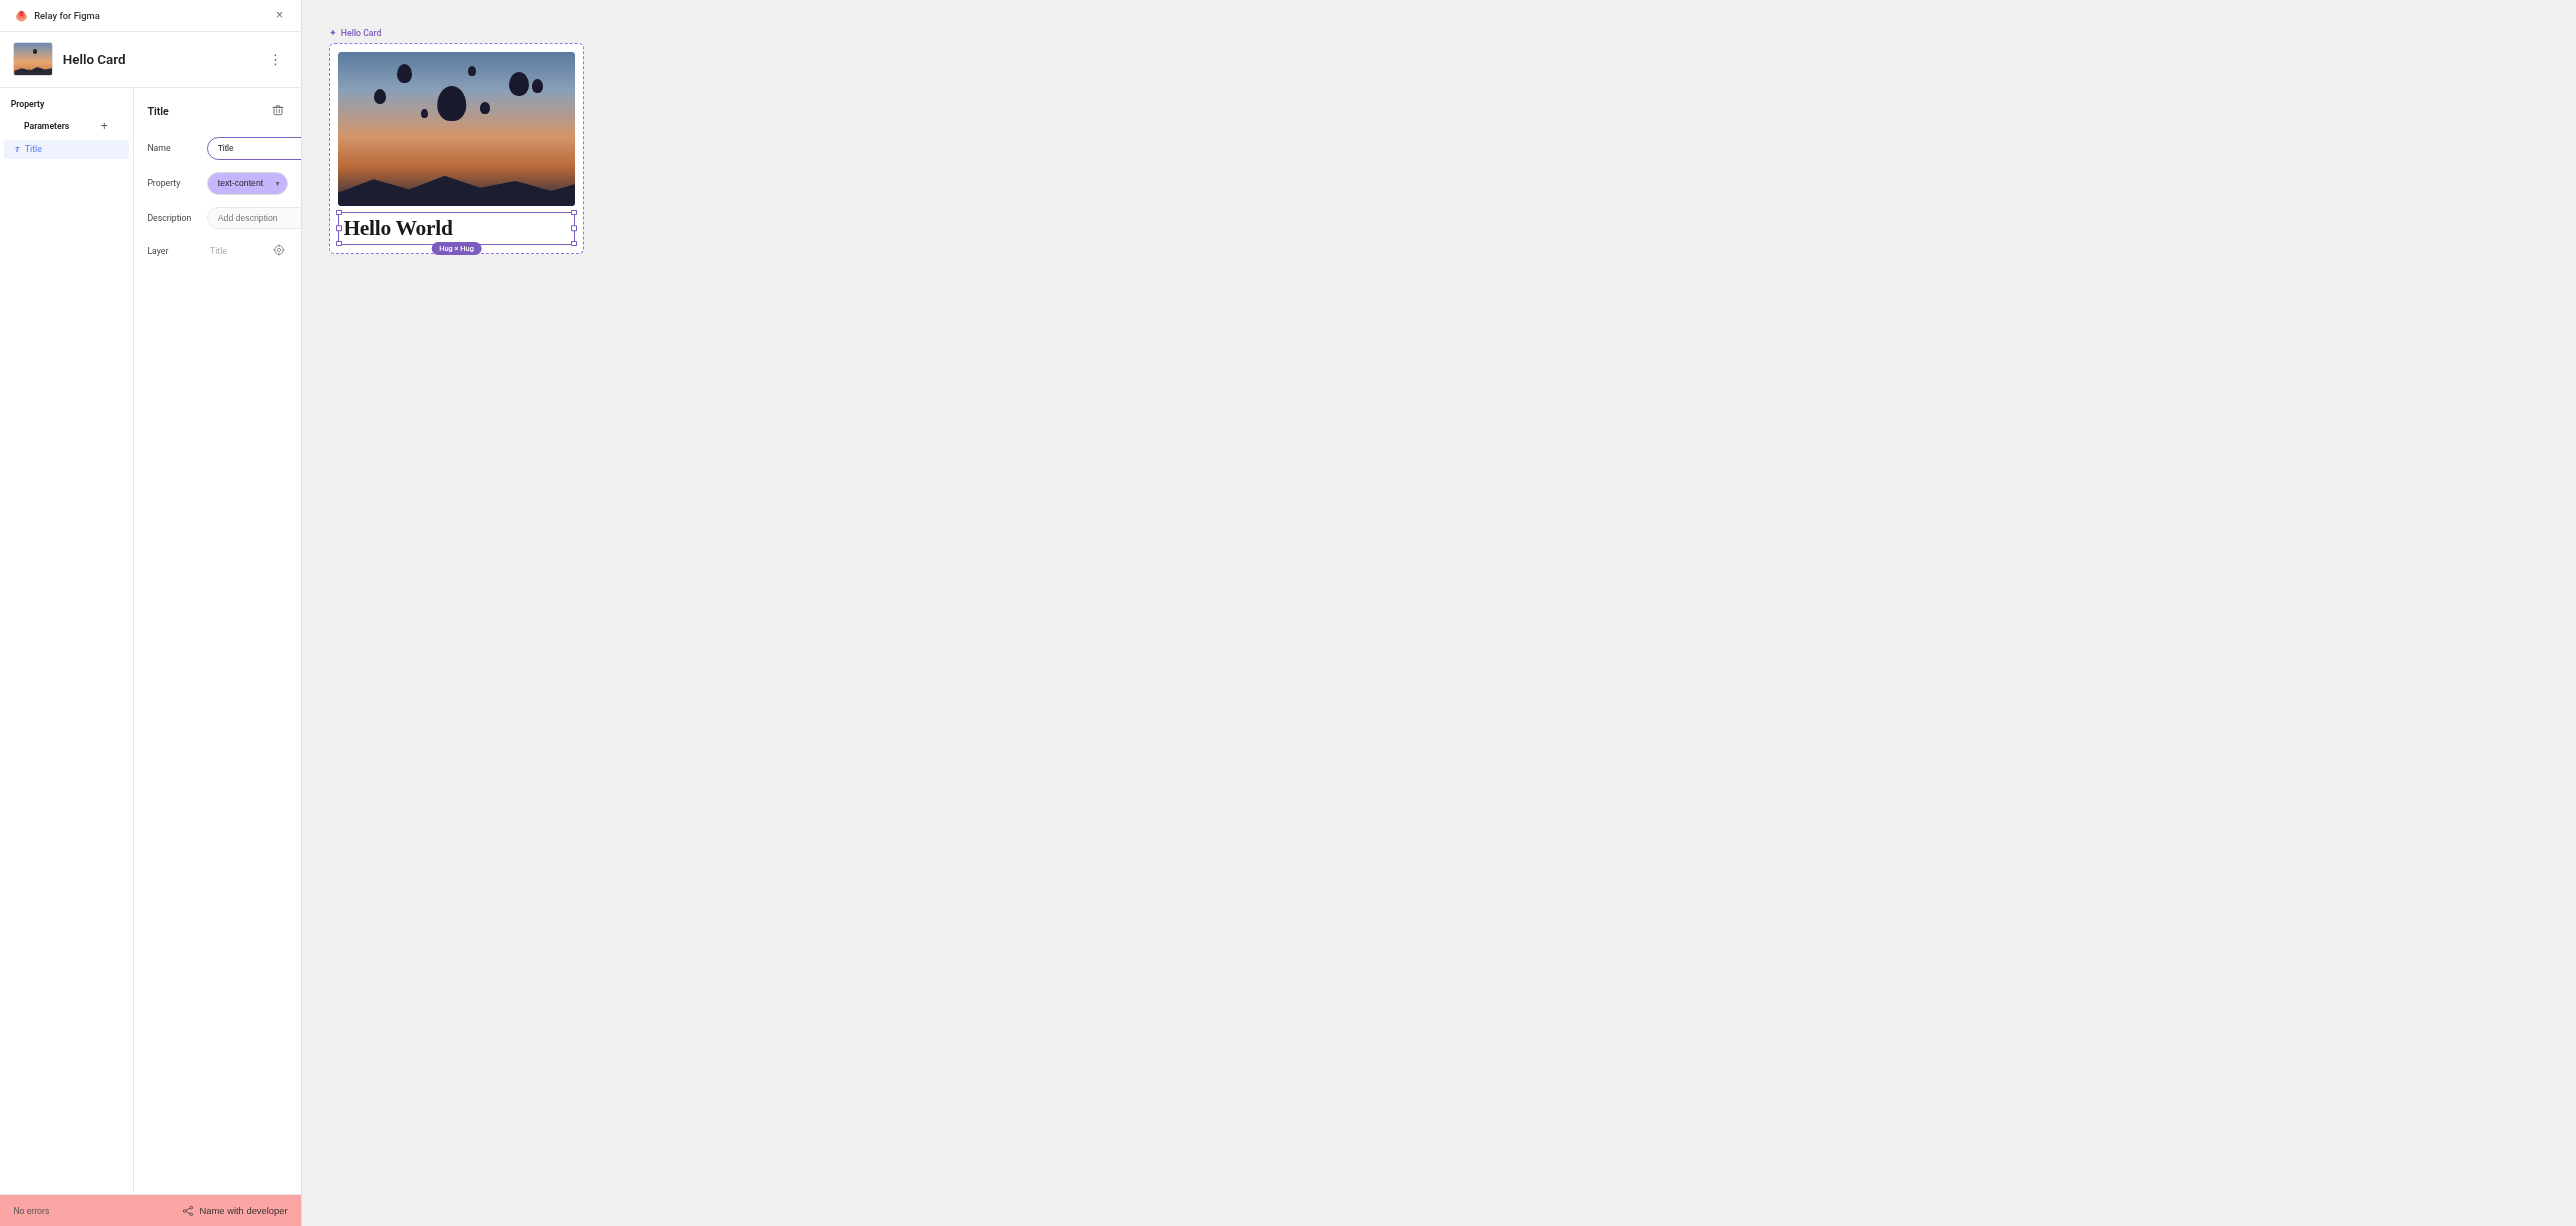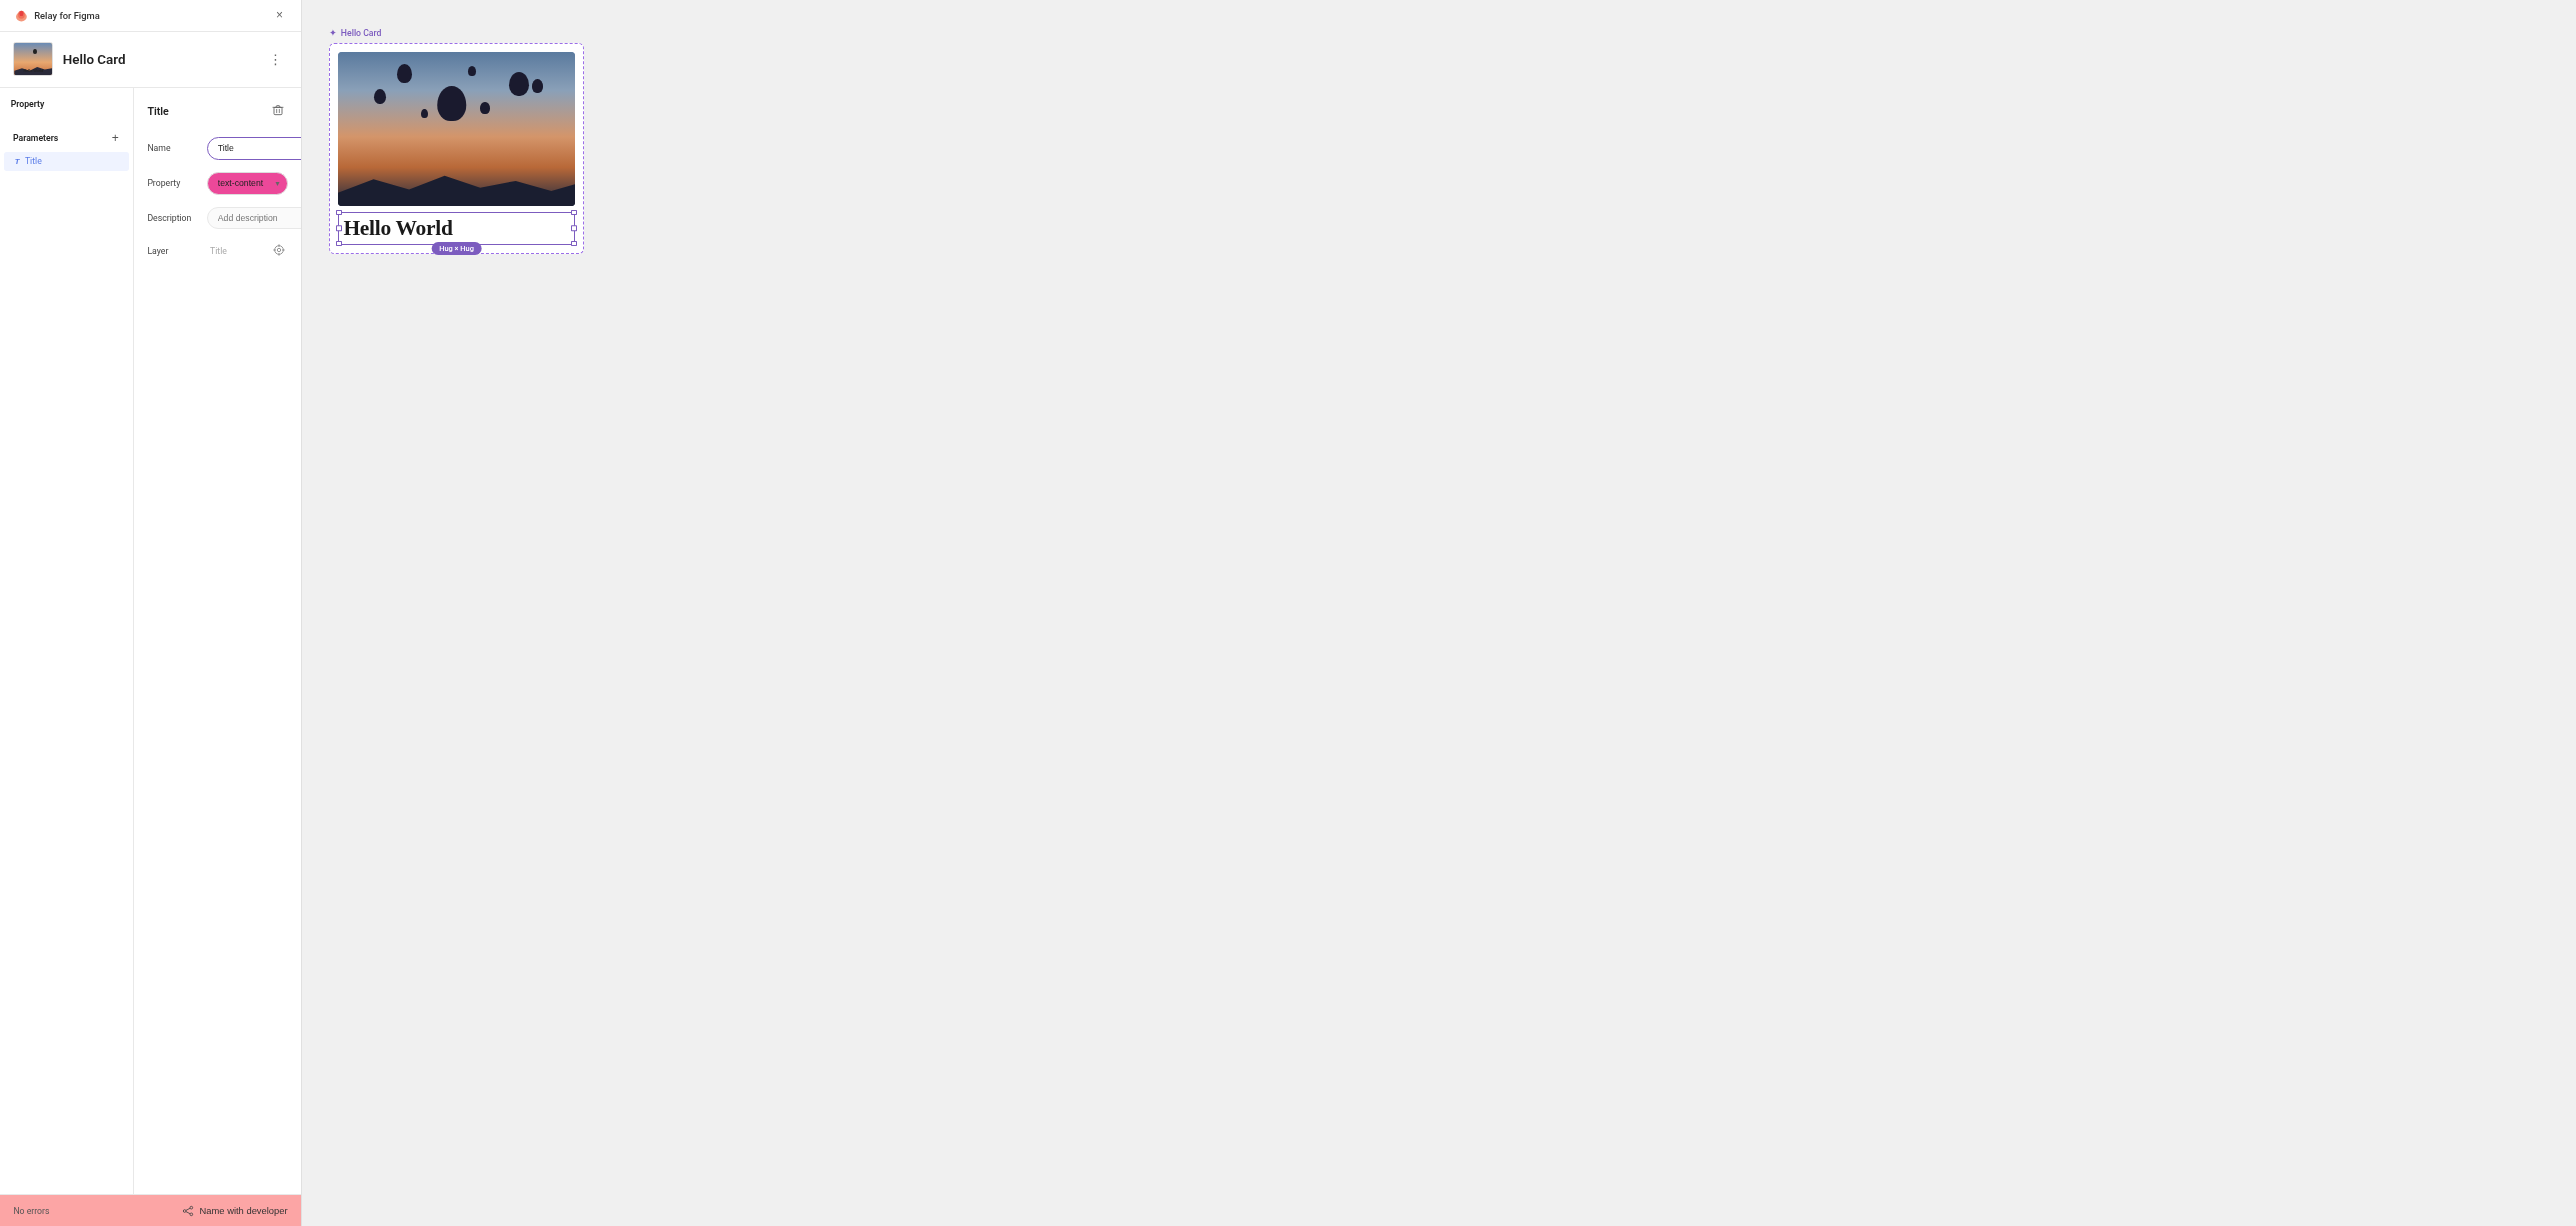--- a/index.html
+++ b/index.html
@@ -141,22 +141,21 @@
       min-width: 134px;
       border-right: 0.7px solid #e8e8e8;
       display: flex;
       flex-direction: column;
       padding: 10.7px 0;
     }
     .sidebar-section-header {
       display: flex;
       align-items: center;
       justify-content: space-between;
-      padding: 0 13px 8px;
-      margin-top: 12px;
+      padding: 0 24px 8px;
     }
     .sidebar-section-title {
       font-size: 8.7px;
       font-weight: 600;
       color: #222;
     }
     .add-btn {
       background: none;
       border: none;
       cursor: pointer;
@@ -251,21 +250,21 @@
       position: relative;
     }
     .select-wrapper select {
       width: 100%;
       padding: 5.4px 9.4px;
       border: 1px solid #ddd;
       border-radius: 13.4px;
       font-size: 8.7px;
       color: #222;
       outline: none;
-      background: #ec4899;
+      background: #c4b5fd;
       appearance: none;
       -webkit-appearance: none;
       cursor: pointer;
     }
     .select-chevron {
       position: absolute;
       right: 8px;
       top: 50%;
       transform: translateY(-50%);
       color: #666;

